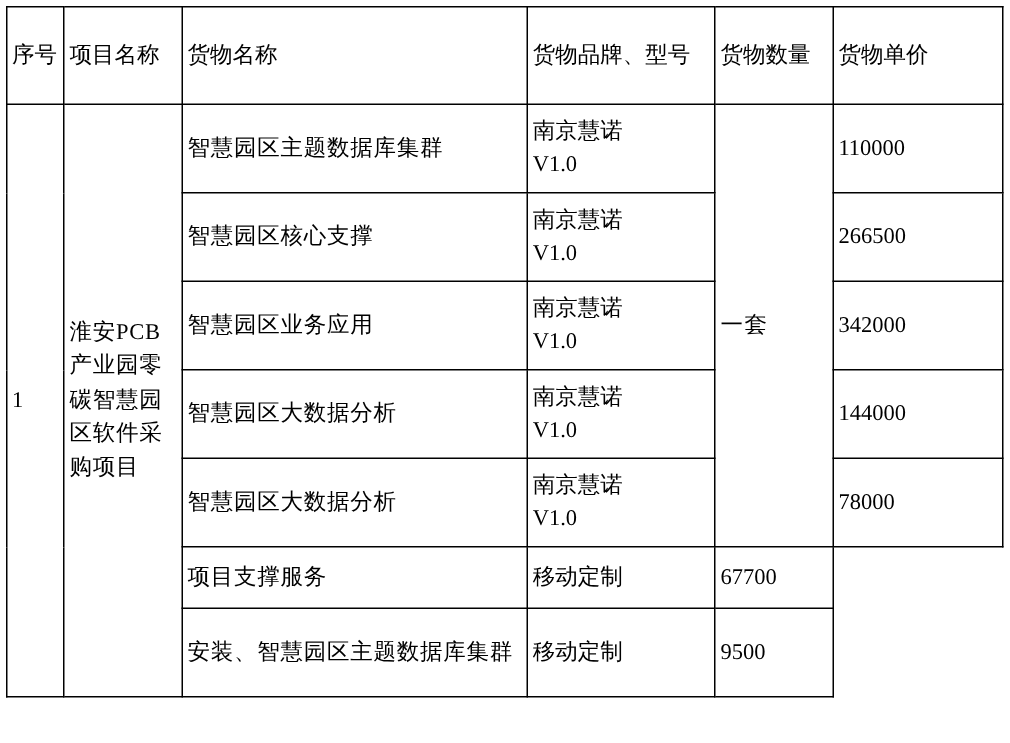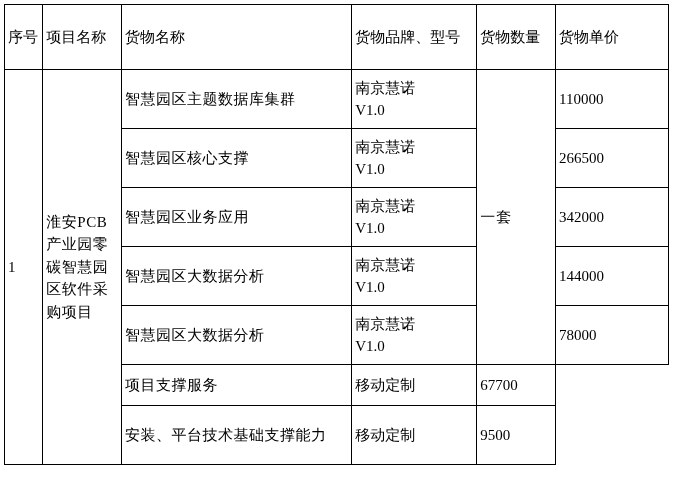--- a/index.html
+++ b/index.html
@@ -145,21 +145,21 @@
         <td class="price-cell">78000</td>
       </tr>
       <tr class="row-short">
         <td class="goods-cell">项目支撑服务</td>
         <td class="brand-cell">
           <span class="brand-line1">移动定制</span>
         </td>
         <td class="price-cell">67700</td>
       </tr>
       <tr class="row-tall">
-        <td class="goods-cell">安装、平台技术基础支撑能力</td>
+        <td class="goods-cell">安装、智慧园区主题数据库集群</td>
         <td class="brand-cell">
           <span class="brand-line1">移动定制</span>
         </td>
         <td class="price-cell">9500</td>
       </tr>
     </tbody>
   </table>
 </div>
 
 </body></html>

